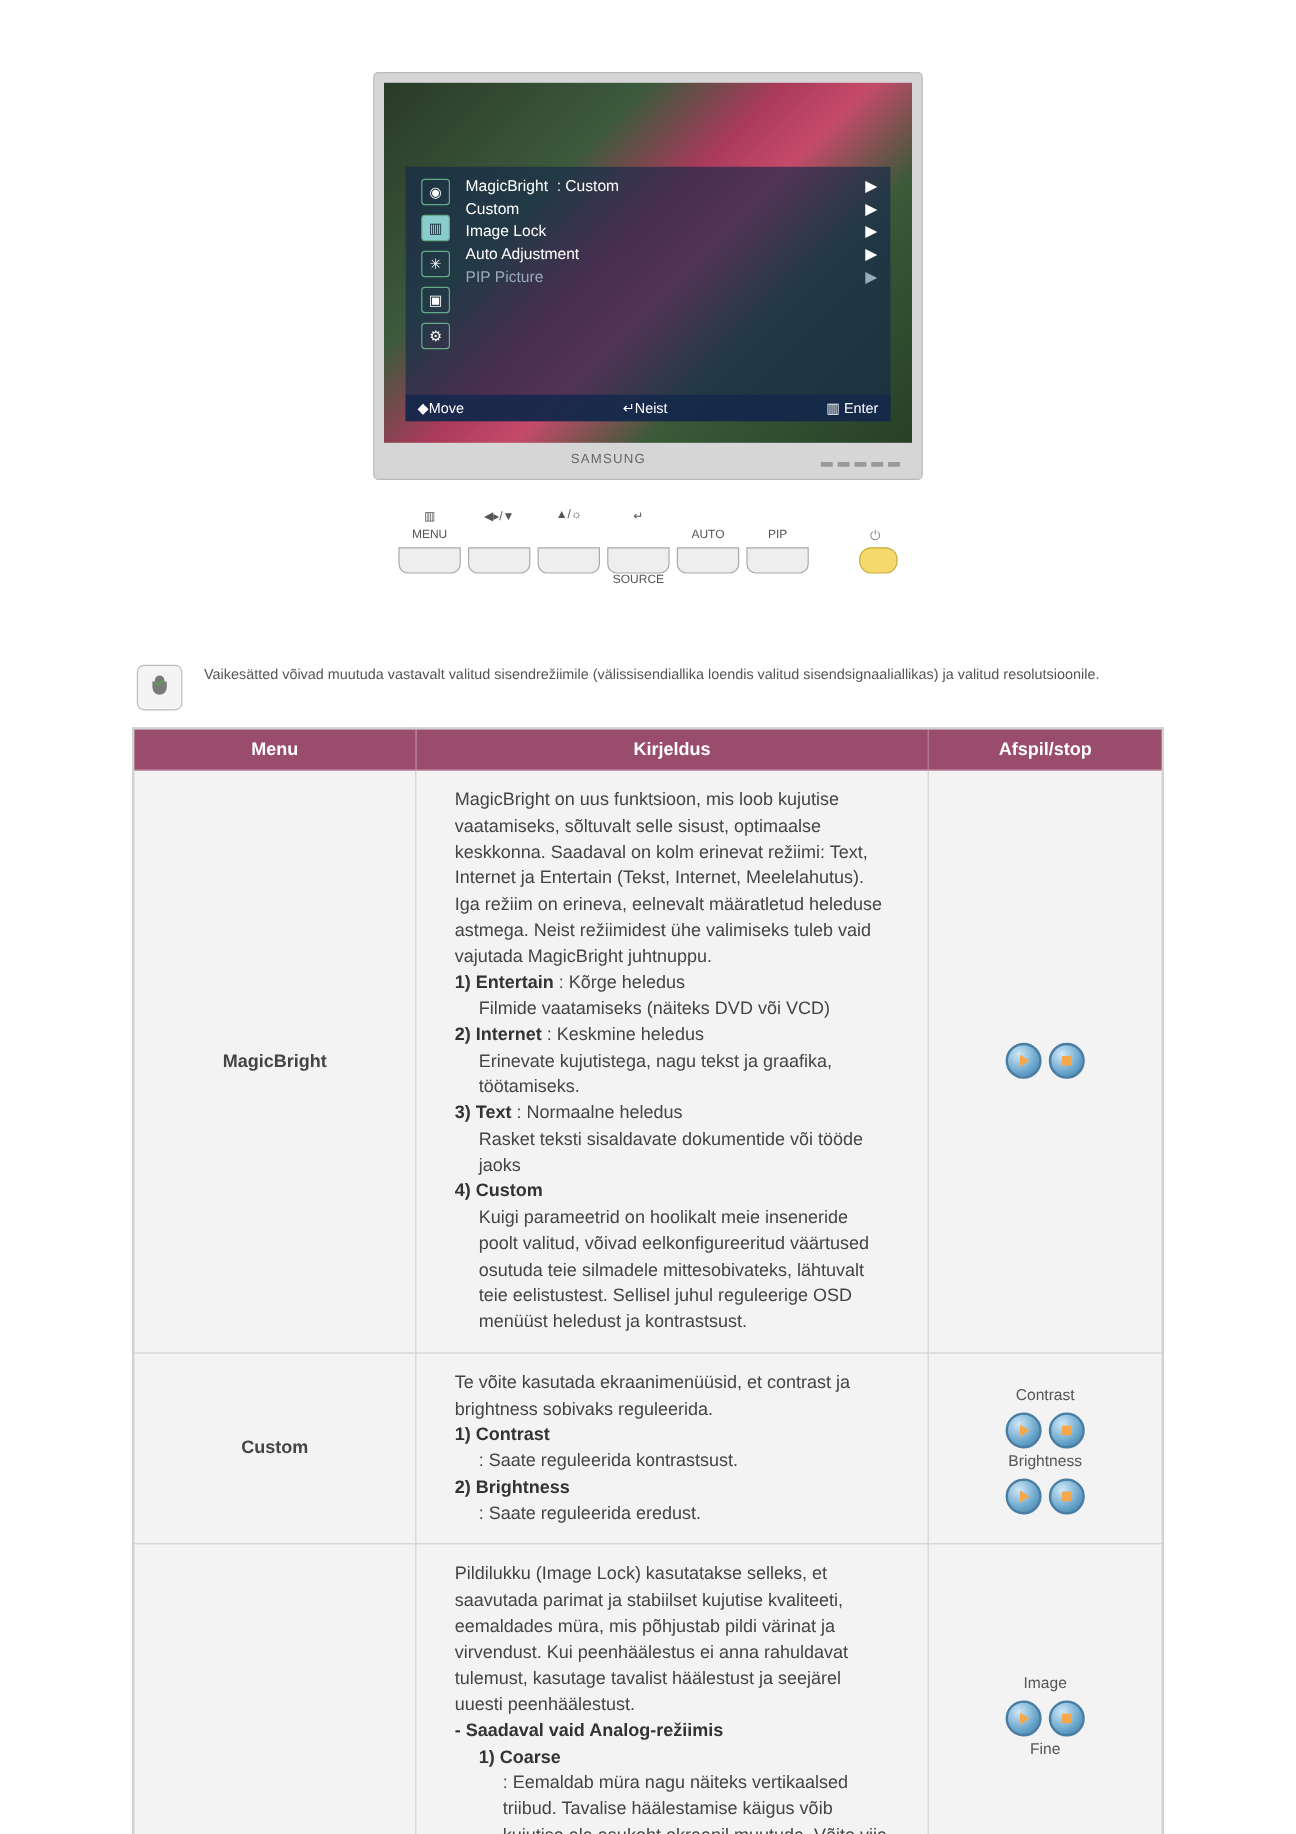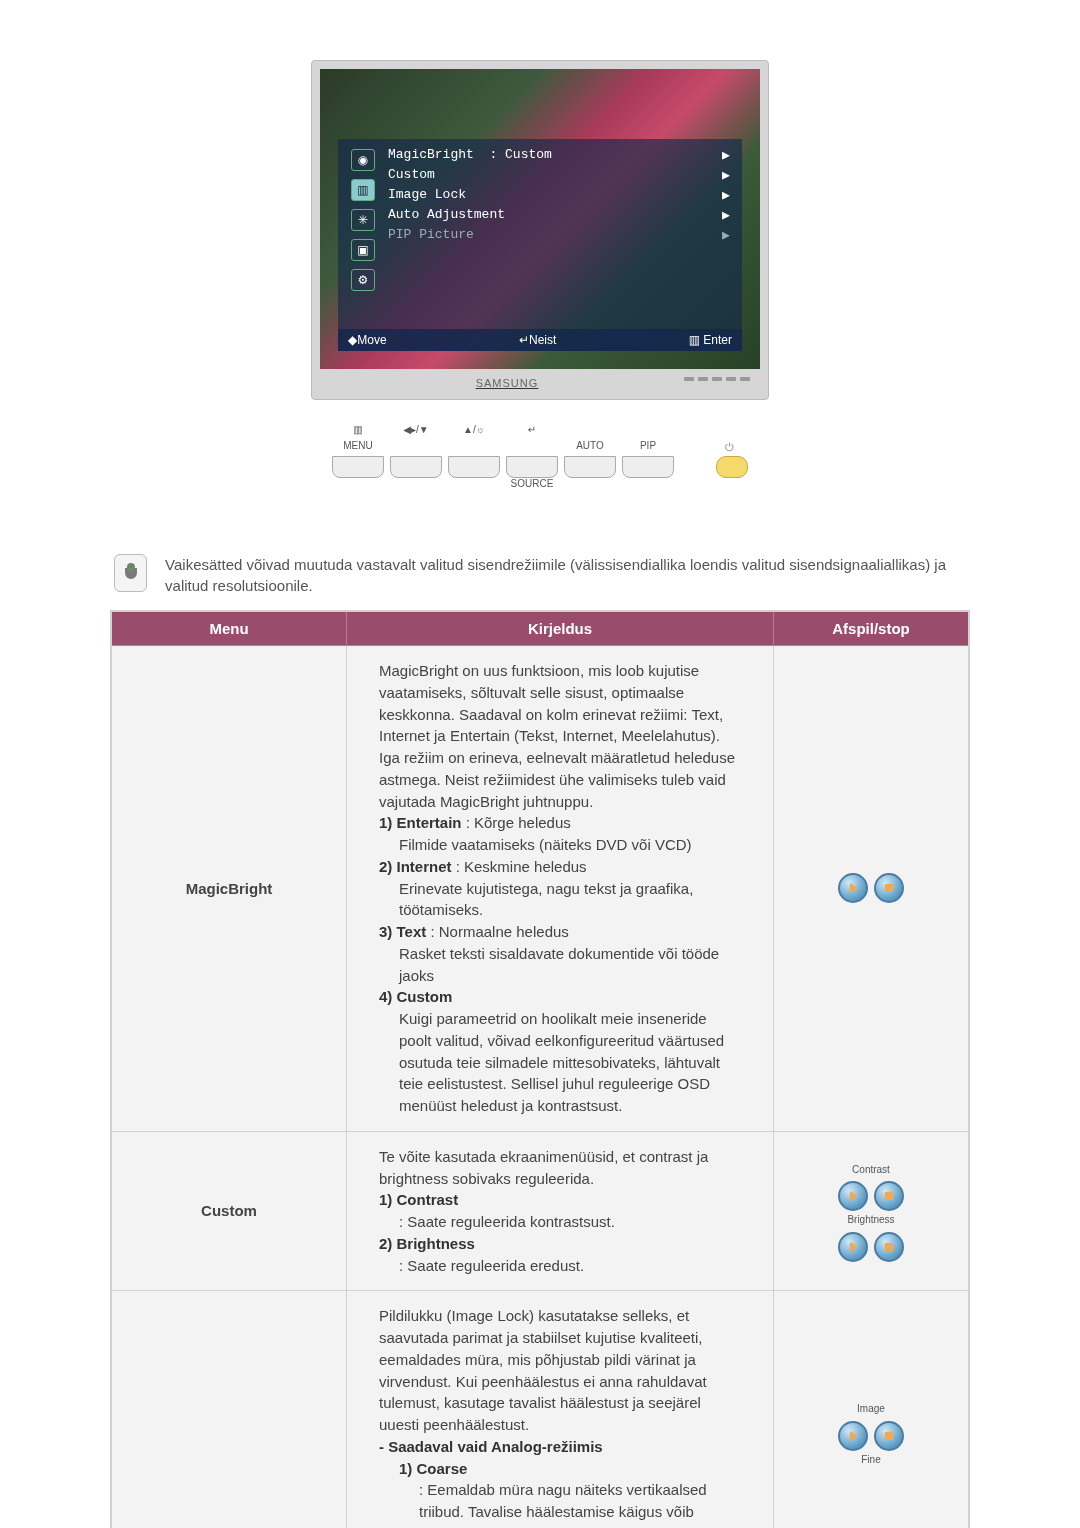--- a/index.html
+++ b/index.html
@@ -62,37 +62,35 @@
   .side-ic {
     width:22px; height:20px;
     border:1px solid #6a8; border-radius:3px;
     display:flex;align-items:center;justify-content:center;
     font-size:12px;
   }
   .side-ic.sel { background:#8cc; color:#123;}
   .osd-list {
     flex:1;
     padding-left:8px;
-    font-family:Liberation Mono, monospace;
   }
   .osd-row { display:flex; justify-content:space-between; padding:2px 0; }
   .osd-row span:last-child { width:16px; text-align:center; }
   .osd-row.dim { color:#9ab; }
   .osd-bar {
     position:absolute; left:0; right:0; bottom:0;
     display:flex; justify-content:space-between;
     padding:4px 10px;
     background: rgba(20,40,75,0.85);
     font-size:12px;
   }
   .bezel-bottom {
     display:flex; justify-content:space-between;
-    align-items:flex-start;
+    align-items:flex-end;
     padding:8px 10px 2px 10px;
-    text-decoration:underline;
   }
   .bezel-brand { color:#666; font-size:11px; letter-spacing:1px;}
   .bezel-right { display:flex; gap:4px;}
   .bezel-dot { width:10px;height:4px;background:#999;border-radius:1px;}
   .btnrow {
     display:flex; align-items:flex-start; gap:6px;
     margin-top:24px;
     justify-content:center;
     color:#555;
     font-size:11px;
@@ -110,21 +108,21 @@
     margin-bottom:14px;
     padding-left:4px;
   }
   .note-icon {
     width:36px;height:36px;border:1px solid #bbb;border-radius:6px;
     display:flex;align-items:center;justify-content:center;
     background:#f4f4f4;
     position:relative;
   }
   .note-icon svg{ width:24px;height:24px;}
-  .note-text { color:#555; font-size:15px; line-height:1.4; }
+  .note-text { color:#555; font-size:12px; line-height:1.4; }
 
   table.osd-table {
     width:100%;
     border-collapse: collapse;
     border:2px solid #d1d1d1;
     background:#f3f3f3;
   }
   .osd-table th {
     background:#9a4c6c;
     color:#fff;
@@ -165,21 +163,21 @@
     content:"";
     border-left:8px solid #f5a84b;
     border-top:5px solid transparent;
     border-bottom:5px solid transparent;
     margin-left:2px;
   }
   .circ.stop::after{
     content:"";
     width:8px;height:8px;background:#f5a84b;
   }
-  .play-col .lbl { font-size:10px; margin:2px 0 4px 0;}
+  .play-col .lbl { font-size:13px; margin:2px 0 4px 0;}
 </style>
 </head>
 <body>
 
 <div class="page">
 
   <div class="monitor-wrap">
     <div style="text-align:center;">
       <div class="monitor">
         <div class="screen">

